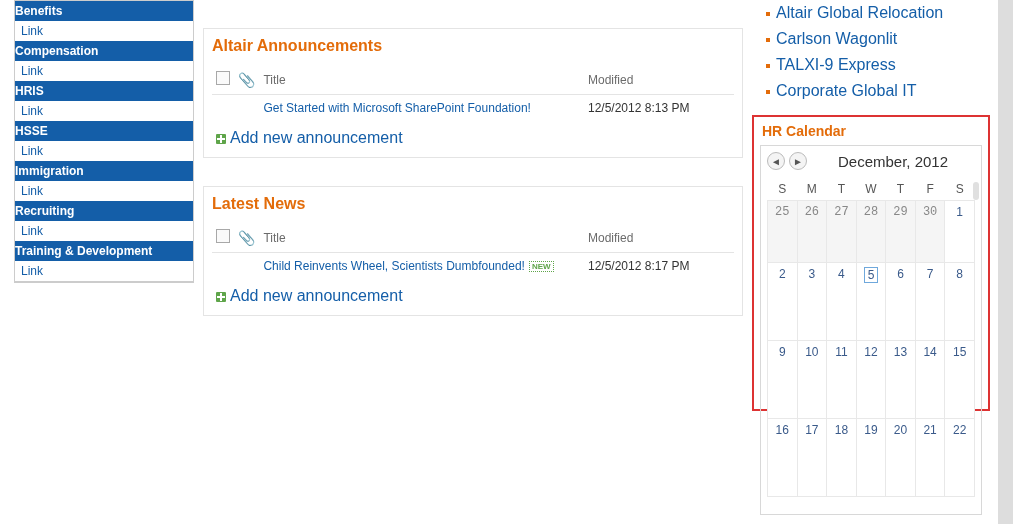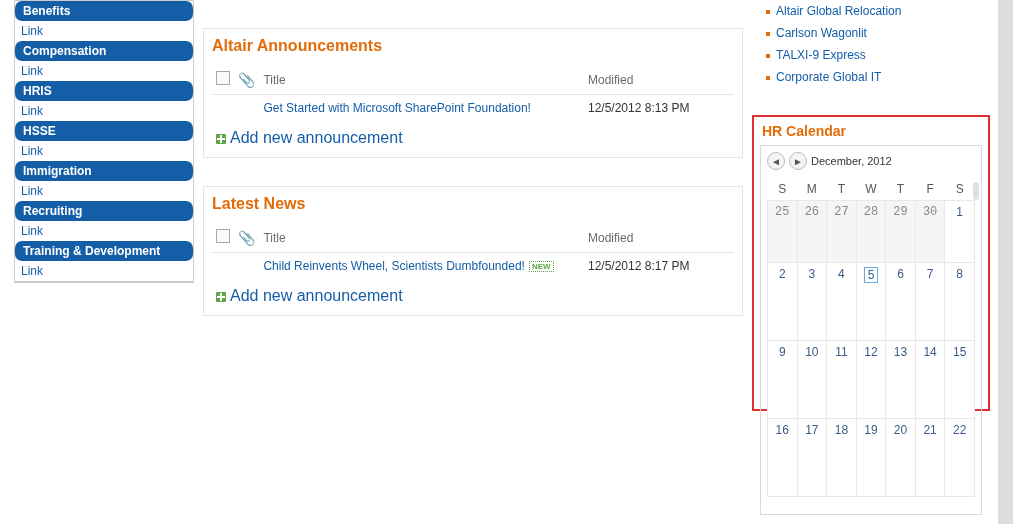--- a/index.html
+++ b/index.html
@@ -1,21 +1,21 @@
 <!DOCTYPE html>
 <html><head>
 <meta charset="utf-8">
 <style>
 * { box-sizing: border-box; margin: 0; padding: 0; }
 body { font-family: Tahoma, Verdana, Arial, sans-serif; font-size: 12px; background: #fff; color: #444; }
 .page { width: 1013px; height: 524px; position: relative; background: #fff; }
 
 
 .sidebar { position: absolute; left: 14px; top: 0; width: 180px; border: 1px solid #ccc; border-bottom-width: 2px; }
-.nav-header { background: #145ea8; color: #fff; font-weight: bold; font-size: 12px; padding: 3px 8px; border-radius: 7px; }
+.nav-header { background: #145ea8; color: #fff; font-weight: bold; font-size: 12px; padding: 3px 0; }
 .nav-link { background: #fff; color: #145ea8; font-size: 12px; padding: 3px 6px; cursor: pointer; }
 
 
 .main { position: absolute; left: 203px; top: 0; width: 540px; }
 .panel { border: 1px solid #e4e4e4; background: #fff; margin-top: 28px; padding: 0 8px 10px 8px; }
 .panel:first-child { margin-top: 28px; }
 .panel-title { color: #e36c0a; font-weight: bold; font-size: 16px; padding: 8px 0 10px 0; }
 .tbl { width: 100%; border-collapse: collapse; }
 .tbl th { text-align: left; font-weight: normal; color: #6b6b6b; font-size: 12px; padding: 6px 4px; border-bottom: 1px solid #e4e4e4; }
 .tbl td { padding: 6px 4px; font-size: 12px; color: #333; vertical-align: middle; }
@@ -23,32 +23,32 @@
 .chk { width: 14px; height: 14px; border: 1px solid #a8a8a8; display: inline-block; background: #fafafa; }
 .clip { color: #6b6b6b; font-size: 14px; }
 .addnew { color: #145ea8; font-size: 16px; padding: 8px 4px 0 4px; cursor: pointer; }
 .plus { display: inline-block; width: 10px; height: 10px; background: #5fa54a; position: relative; margin-right: 4px; vertical-align: middle; border-radius: 1px; }
 .plus::before, .plus::after { content: ""; position: absolute; background: #fff; }
 .plus::before { left: 4px; top: 1px; width: 2px; height: 8px; }
 .plus::after { left: 1px; top: 4px; width: 8px; height: 2px; }
 .newbadge { display: inline-block; font-size: 8px; color: #5fa54a; font-weight: bold; border: 1px dotted #5fa54a; padding: 0 2px; margin-left: 4px; vertical-align: middle; }
 
 
-.right-links { position: absolute; left: 756px; top: 0; width: 220px; font-size: 12px; }
+.right-links { position: absolute; left: 756px; top: 0; width: 220px; font-size: 16px; }
 .right-links .ritem { padding: 4px 0 4px 10px; cursor: pointer; }
 .bullet { display: inline-block; width: 4px; height: 4px; background: #e36c0a; margin-right: 6px; vertical-align: middle; }
 .right-links a { color: #145ea8; text-decoration: none; }
 
 
 .cal-wrap { position: absolute; left: 752px; top: 115px; width: 238px; height: 296px; border: 2px solid #d33; padding: 6px; background:#fff;}
 .cal-title { color: #e36c0a; font-weight: bold; font-size: 14px; padding: 0 0 6px 2px; }
 .cal-inner { border: 1px solid #d8d8d8; padding: 6px; height: 370px; position:relative; }
 .cal-nav { display: flex; align-items: center; padding-bottom: 8px; }
 .navbtn { width: 18px; height: 18px; border: 1px solid #bbb; border-radius: 50%; background: #f4f4f4; display: flex; align-items: center; justify-content: center; font-size: 10px; color: #555; cursor: pointer; margin-right: 4px; }
-.cal-month { flex: 1; font-size: 11px; color: #333; }
+.cal-month { flex: 1; text-align: center; font-size: 15px; color: #333; }
 .cal-grid { width: 100%; border-collapse: collapse; table-layout: fixed; }
 .cal-grid th { font-weight: normal; color: #555; font-size: 12px; padding: 4px 0; text-align: center; }
 .cal-grid td { height: 78px; border: 1px solid #e8e8e8; font-size: 12px; color: #3a5a8a; text-align: center; vertical-align: top; padding-top: 4px; background:#fff; }
 .cal-grid td.othermonth { background: #f5f5f5; color: #888; font-family: Liberation Mono, monospace; }
 .cal-grid td.today .daynum { border: 1px solid #6fa8dc; display:inline-block; padding:0 3px; }
 .cal-grid tr.dowrow th { height: 20px; }
 .cal-grid tr.firstweek td { height: 62px; }
 
 
 .greystrip { position: absolute; left: 998px; top: 0; width: 15px; height: 524px; background: #ddd; }

